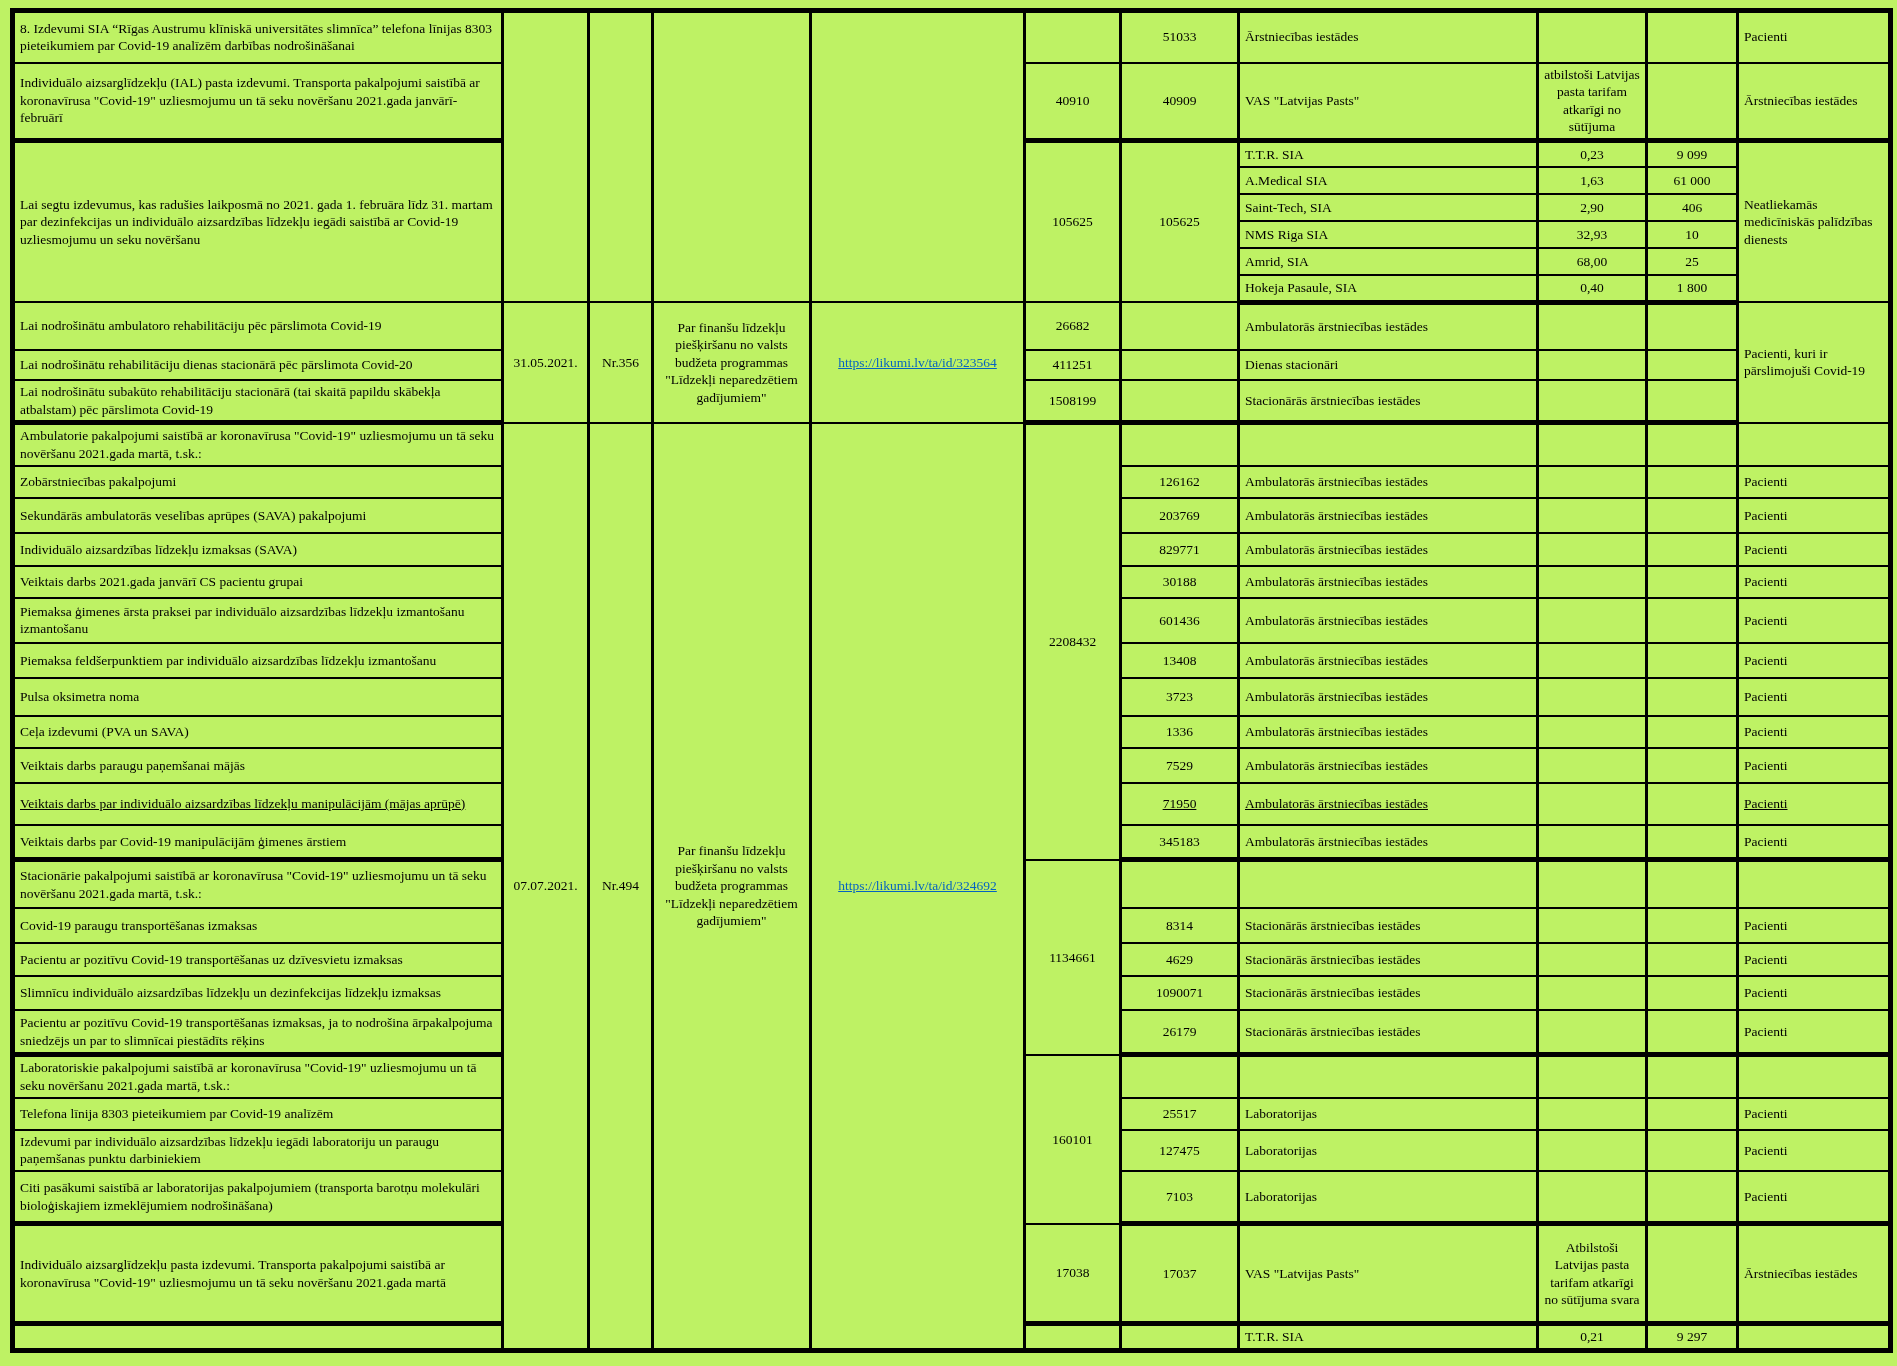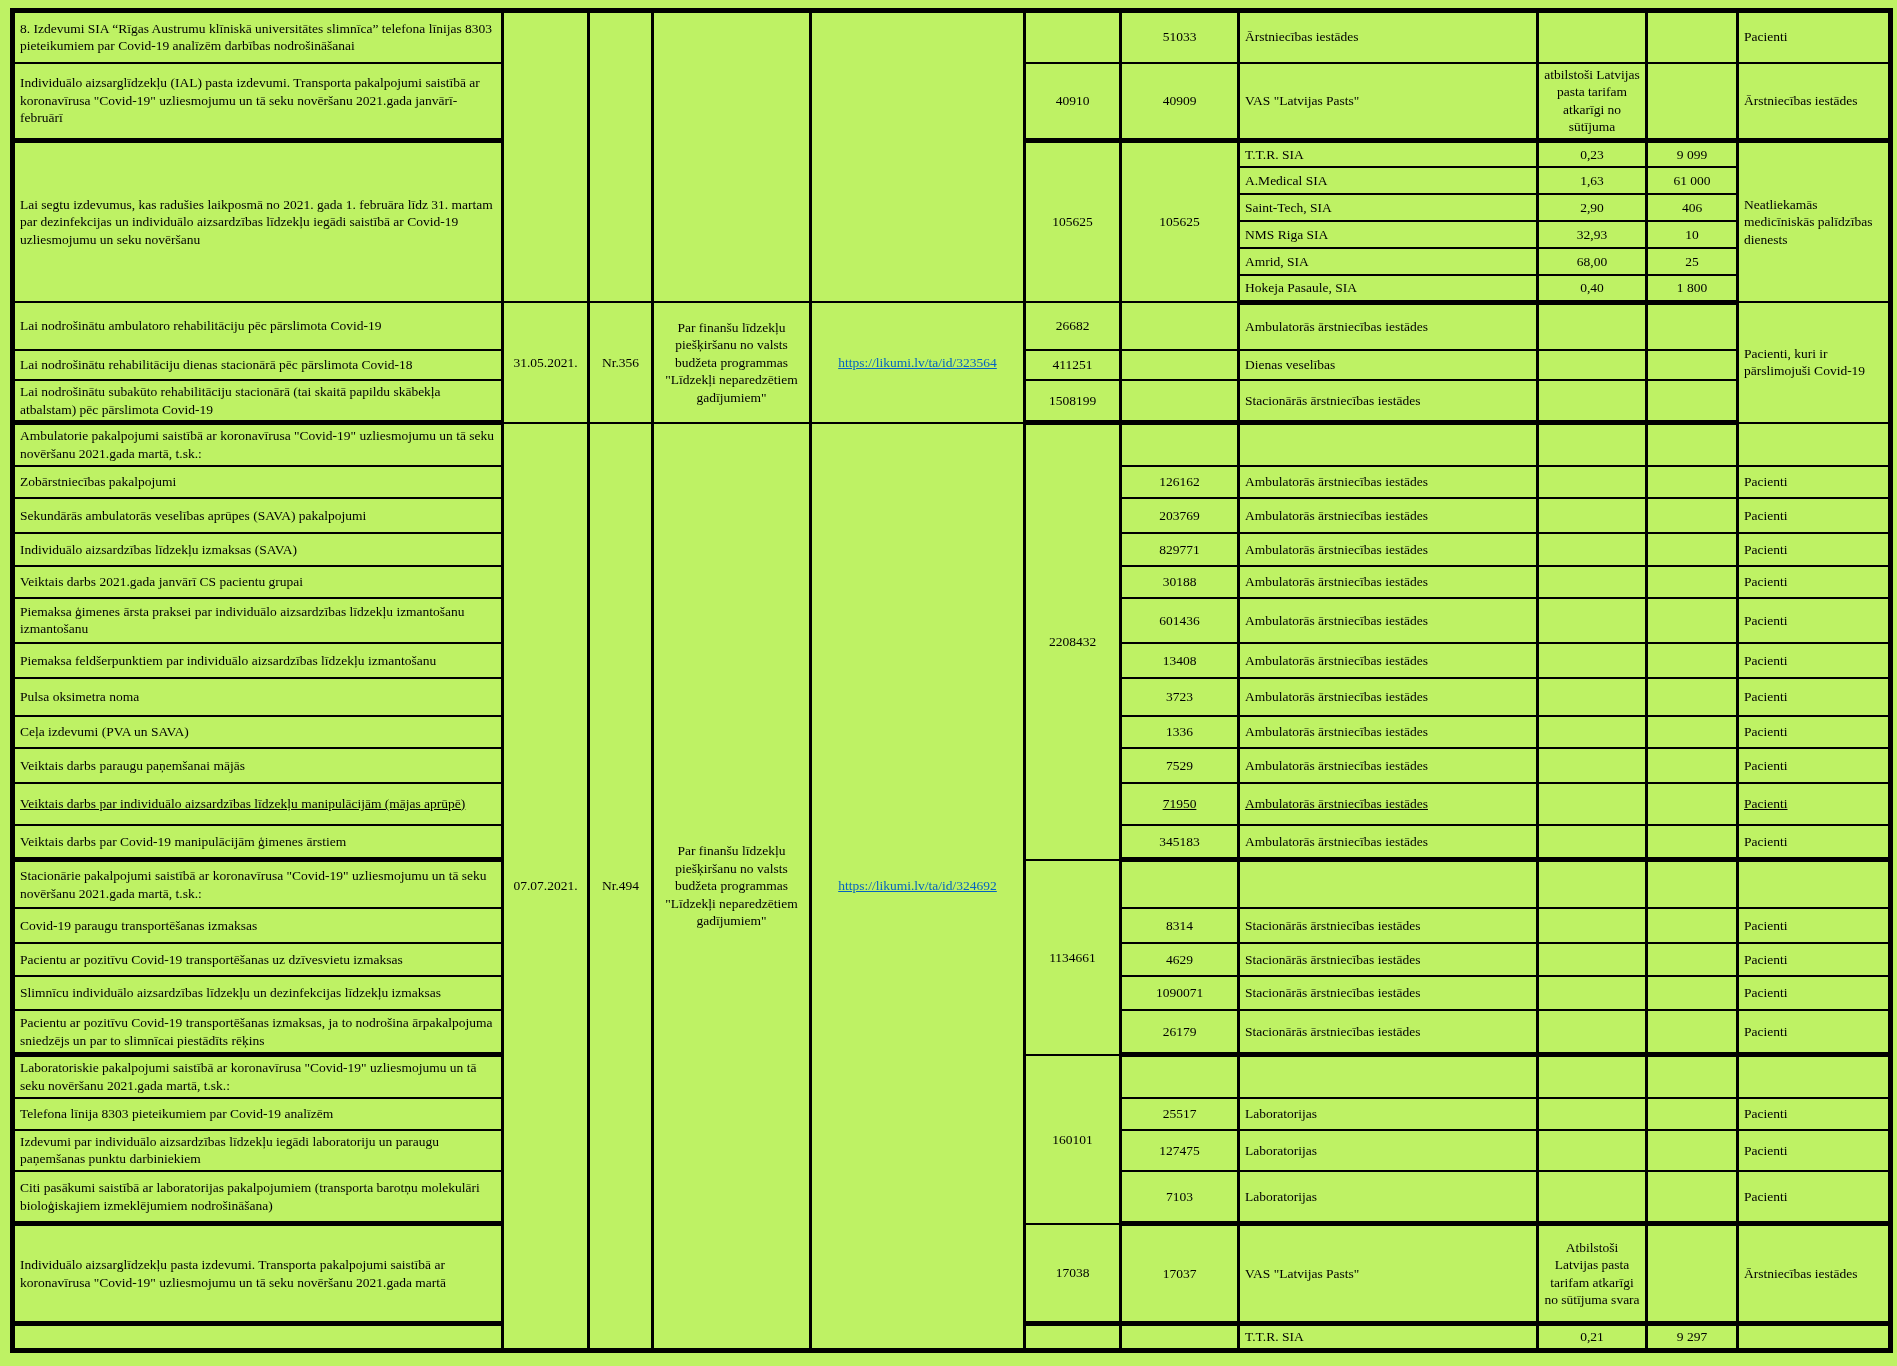--- a/index.html
+++ b/index.html
@@ -136,24 +136,24 @@
           <td rowspan="3" class="ac">Par finanšu līdzekļu piešķiršanu no valsts budžeta programmas "Līdzekļi neparedzētiem gadījumiem"</td>
           <td rowspan="3" class="ac"><a class="lnk" href="#">https://likumi.lv/ta/id/323564</a></td>
           <td class="ac">26682</td>
           <td class="ac"></td>
           <td class="al">Ambulatorās ārstniecības iestādes</td>
           <td class="ac"></td>
           <td class="ac"></td>
           <td rowspan="3" class="al">Pacienti, kuri ir pārslimojuši Covid-19</td>
         </tr>
         <tr style="height: 30px;">
-          <td class="al">Lai nodrošinātu rehabilitāciju dienas stacionārā pēc pārslimota Covid-18</td>
+          <td class="al">Lai nodrošinātu rehabilitāciju dienas stacionārā pēc pārslimota Covid-20</td>
           <td class="ac">411251</td>
           <td class="ac"></td>
-          <td class="al">Dienas veselības</td>
+          <td class="al">Dienas stacionāri</td>
           <td class="ac"></td>
           <td class="ac"></td>
         </tr>
         <tr class="hb" style="height: 40px;">
           <td class="al">Lai nodrošinātu subakūto rehabilitāciju stacionārā (tai skaitā papildu skābekļa atbalstam) pēc pārslimota Covid-19</td>
           <td class="ac">1508199</td>
           <td class="ac"></td>
           <td class="al">Stacionārās ārstniecības iestādes</td>
           <td class="ac"></td>
           <td class="ac"></td>

